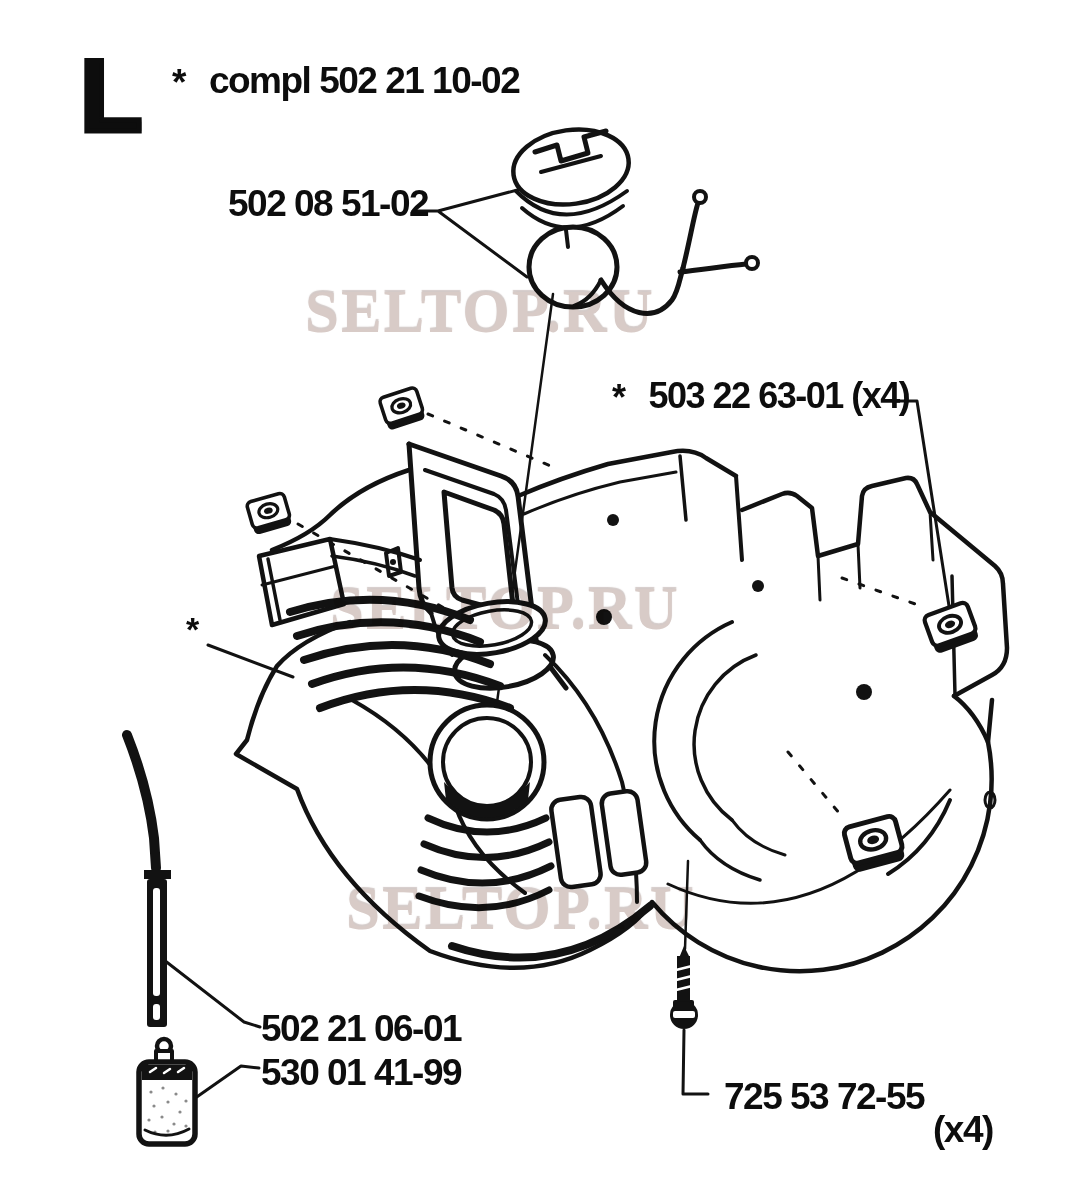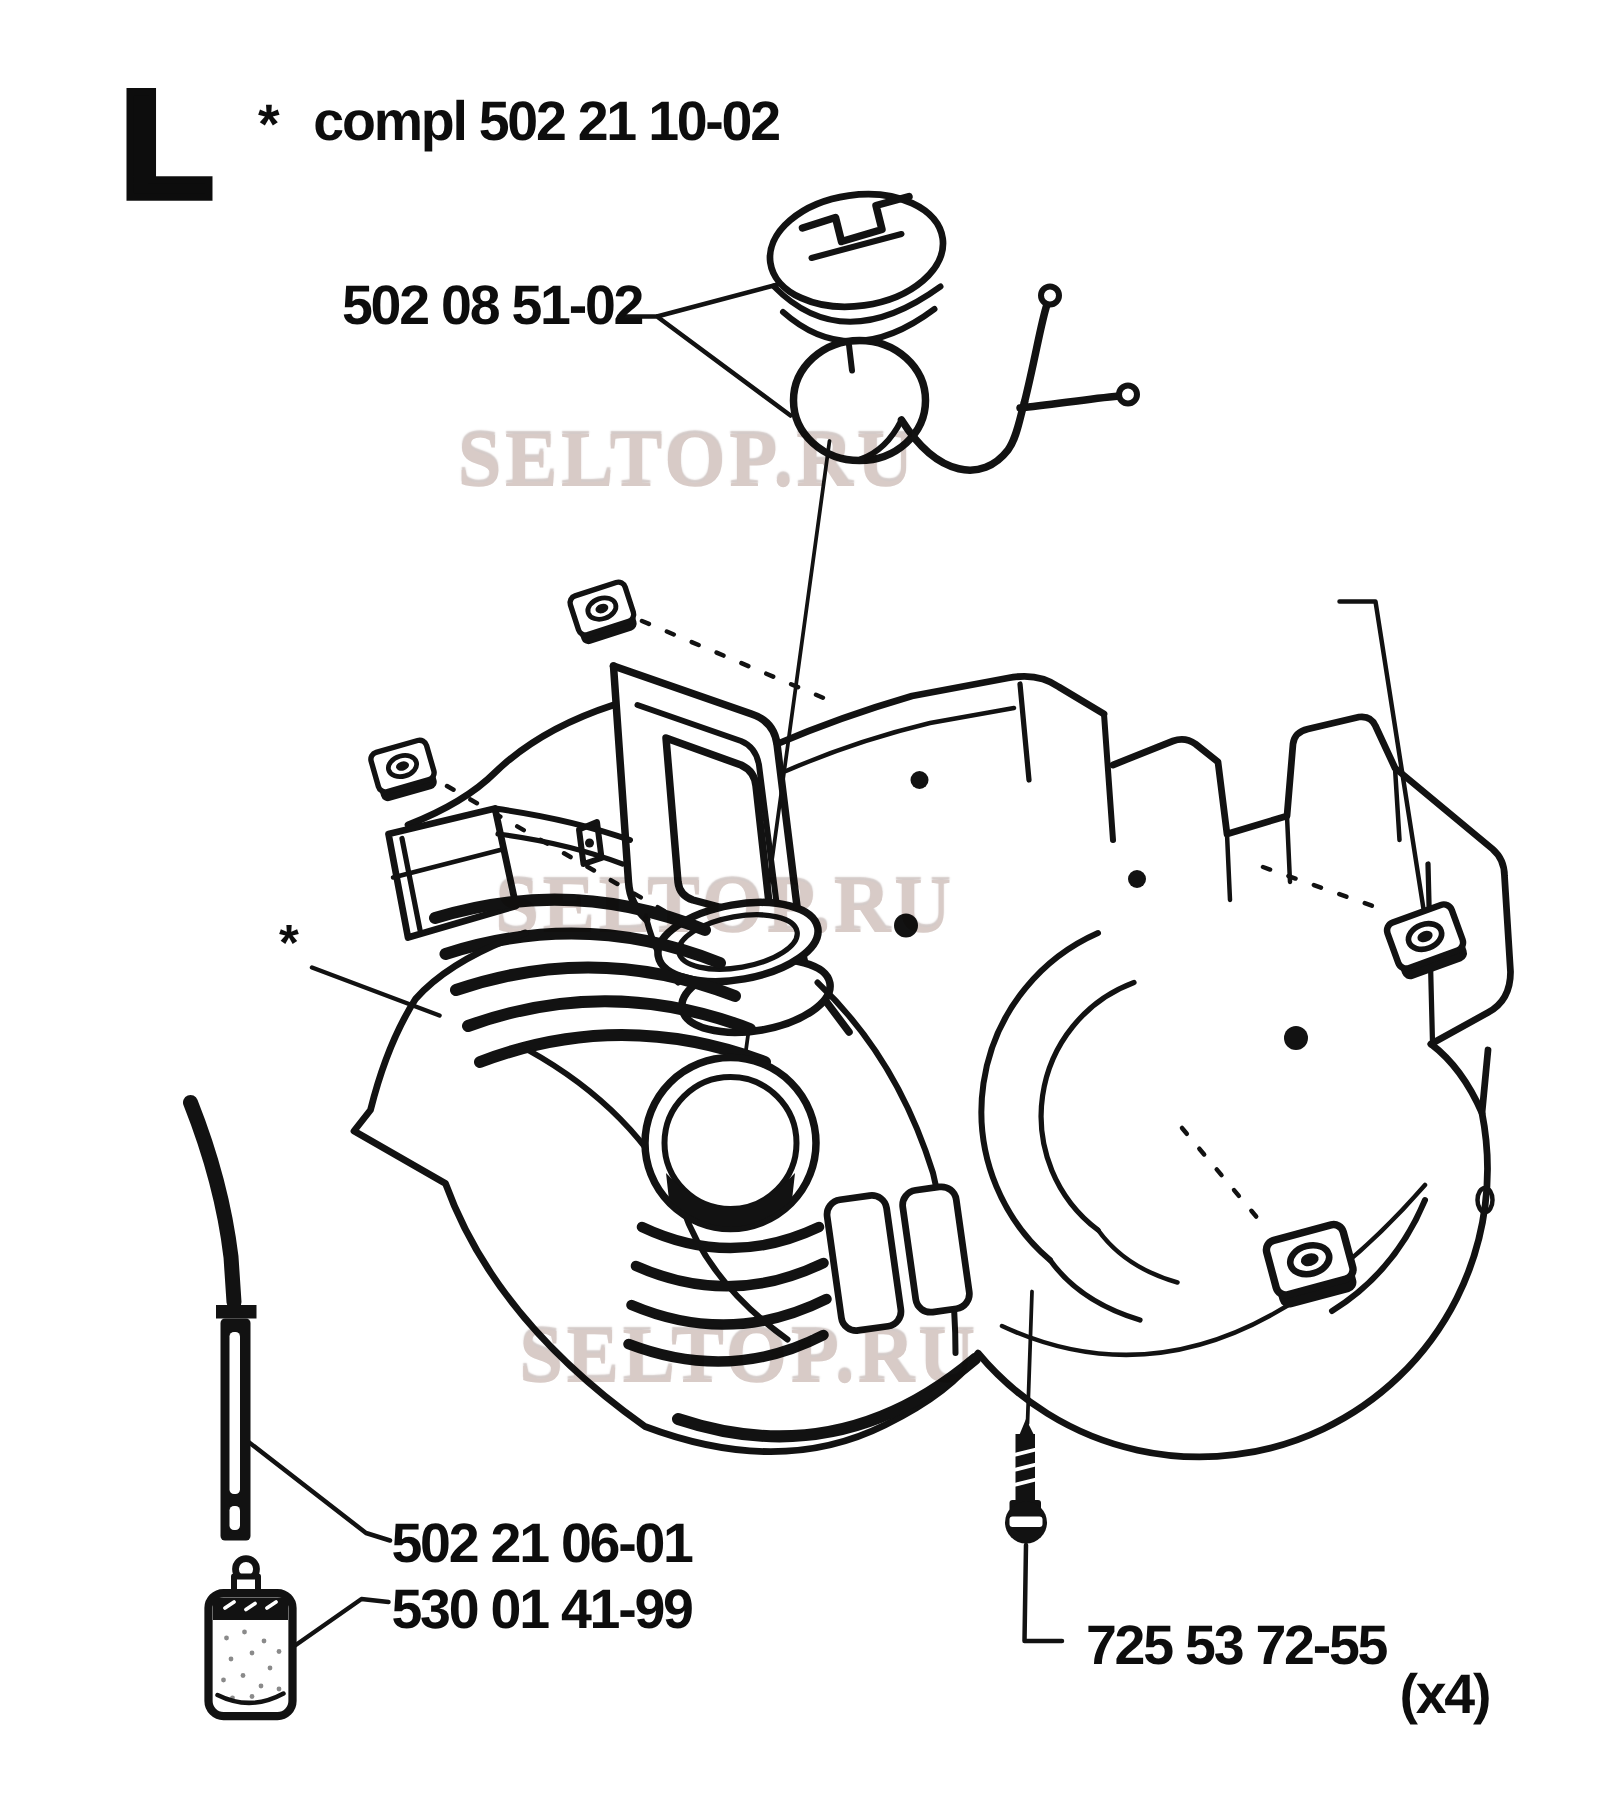--- a/index.html
+++ b/index.html
@@ -14,21 +14,21 @@
   }
   .lbl .star{display:inline-block;margin-right:24px;transform:translateY(2px);}
   .section-letter{
     position:absolute;left:80px;top:45px;font-size:102px;line-height:1;font-weight:700;
     -webkit-text-stroke:5px #0d0d0d;
     text-shadow:2px 0 #0d0d0d,0 2px #0d0d0d,2px 2px #0d0d0d;
   }
   .star-solo{position:absolute;font-size:34px;font-weight:700;line-height:1;}
   .wm{
     position:absolute;font-family:"Liberation Serif",serif;font-weight:700;
-    font-size:53px;letter-spacing:2px;line-height:1;white-space:nowrap;
+    font-size:61px;letter-spacing:2px;line-height:1;white-space:nowrap;
     color:#d8cbc7;mix-blend-mode:multiply;
     text-shadow:0 -2px 1px rgba(158,138,132,.45),0 2px 2px rgba(255,255,255,.95);
   }
 </style>
 </head>
 <body>
 
 <div class="stage">
 
   <svg width="1075" height="1199" viewBox="0 0 1075 1199" fill="none" stroke="#121212" stroke-linecap="round" stroke-linejoin="round">
@@ -210,20 +210,23 @@
   <div class="wm" style="left:346px;top:878px;">SELTOP.RU</div>
 
   <div class="section-letter">L</div>
 
   <div class="lbl" style="left:172px;top:62px;">
     <span class="star">*</span><span>compl 502 21 10-02</span>
   </div>
 
   <div class="lbl" style="left:228px;top:185px;">502 08 51-02</div>
 
+  <div class="lbl" style="left:612px;top:378px;font-size:36px;">
+    <span class="star">*</span><span>503 22 63-01 (x4)</span>
+  </div>
 
   <div class="star-solo" style="left:186px;top:612px;">*</div>
 
   <div class="lbl" style="left:261px;top:1010px;">502 21 06-01</div>
 
   <div class="lbl" style="left:261px;top:1054px;">530 01 41-99</div>
 
   <div class="lbl" style="left:724px;top:1078px;text-align:right;">725 53 72-55</div>
 
   <div class="lbl" style="left:933px;top:1078px;margin-top:33px;">(x4)</div>

